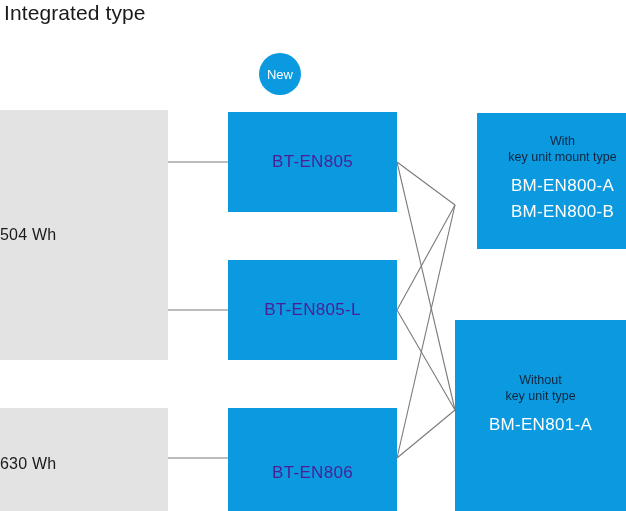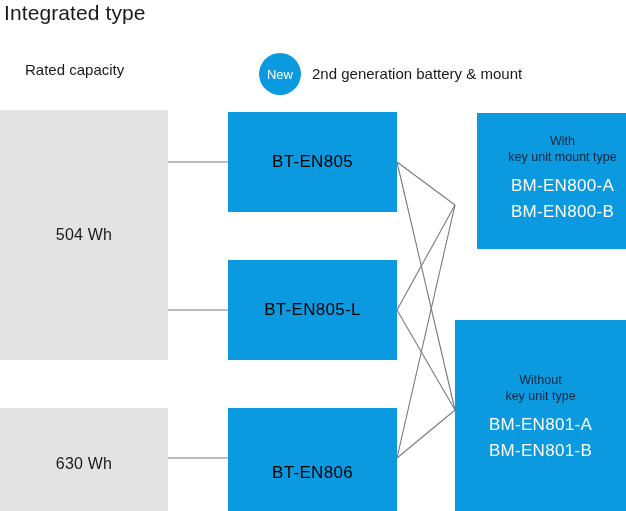--- a/index.html
+++ b/index.html
@@ -67,41 +67,41 @@
     line-height: 20px;
     color: #1a1a1a;
   }
 
   
   .gray-box {
     position: absolute;
     background: #e3e3e3;
     display: flex;
     align-items: center;
-    justify-content: center;
+    justify-content: flex-start;
   }
   .gray-box span {
     font-size: 16px;
     color: #1a1a1a;
     letter-spacing: 0.2px;
   }
 
   .blue-box {
     position: absolute;
     background: #0b9ae0;
     display: flex;
     flex-direction: column;
     align-items: center;
     justify-content: center;
     text-align: center;
     box-sizing: border-box;
   }
   .blue-box .bat-name {
     font-size: 17px;
-    color: #000000;
+    color: #4c1d95;
     letter-spacing: 0.3px;
   }
 
   .mount-box {
     position: absolute;
     background: #0b9ae0;
     display: flex;
     flex-direction: column;
     align-items: center;
     text-align: center;
@@ -132,25 +132,23 @@
     pointer-events: none;
   }
 </style>
 </head>
 <body>
 
 <div id="canvas">
 
   <div class="page-title">Integrated type</div>
 
-  <div class="col-head-left">Rated capacity</div>
 
   <div class="col-head-right">
     <div class="new-badge">New</div>
-    <div class="col-head-right-label">2nd generation battery &amp; mount</div>
   </div>
 
   <div class="gray-box" style="left:0px; top:110px; width:168px; height:250px;">
     <span>504 Wh</span>
   </div>
   <div class="gray-box" style="left:0px; top:408px; width:168px; height:111px;">
     <span>630 Wh</span>
   </div>
 
   <div class="blue-box" style="left:228px; top:112px; width:169px; height:100px;">
@@ -170,21 +168,20 @@
       <div class="mount-code">BM-EN800-A</div>
       <div class="mount-code">BM-EN800-B</div>
     </div>
   </div>
 
   <div class="mount-box" style="left:455px; top:320px; width:171px; height:202px; padding-top:52px;">
     <div class="mount-sub">Without</div>
     <div class="mount-sub">key unit type</div>
     <div class="mount-codes">
       <div class="mount-code">BM-EN801-A</div>
-      <div class="mount-code">BM-EN801-B</div>
     </div>
   </div>
 
   <svg id="links" viewBox="0 0 626 511" width="626" height="511">
     <g stroke="#7a7a7a" stroke-width="1.1" fill="none">
 
       <line x1="168" y1="162" x2="228" y2="162"></line>
       <line x1="168" y1="310" x2="228" y2="310"></line>
       <line x1="168" y1="458" x2="228" y2="458"></line>
 

